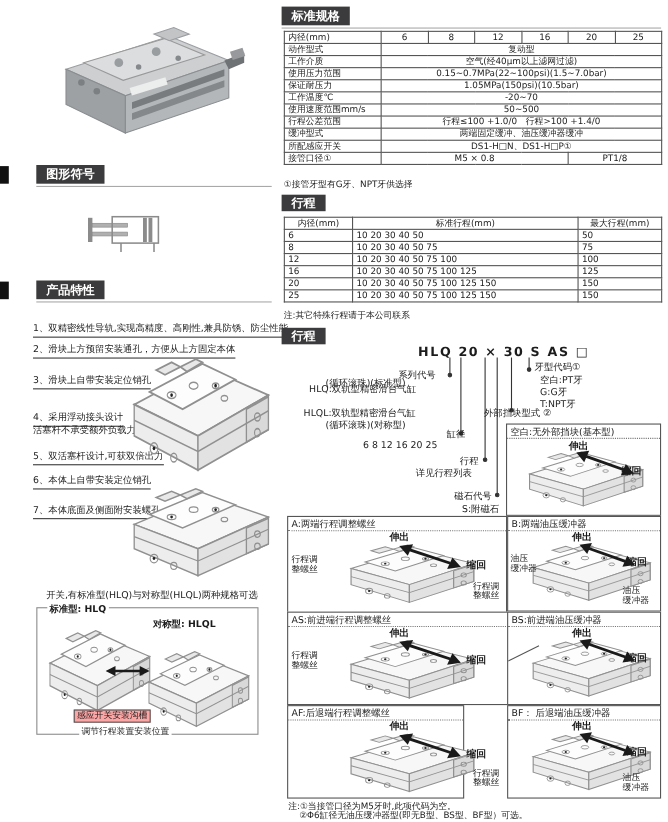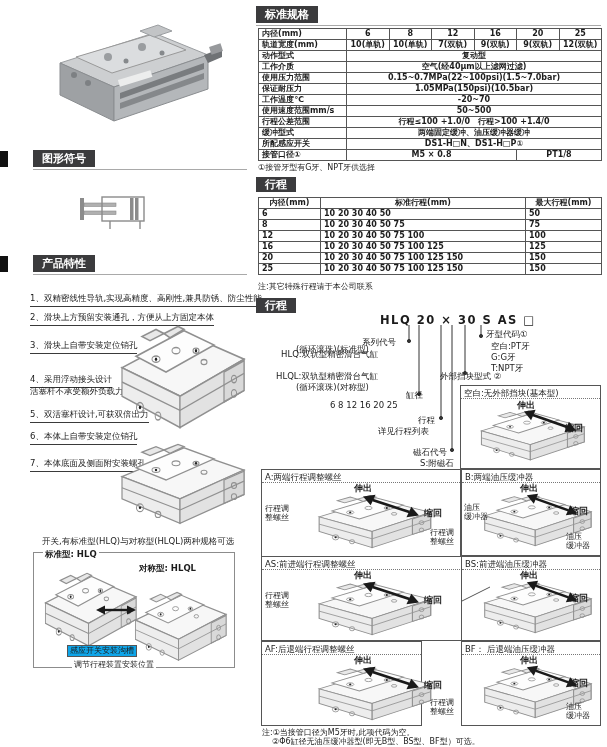--- a/index.html
+++ b/index.html
@@ -7,21 +7,21 @@
   body { font-family:"DejaVu Sans", sans-serif; color:#1c1c1c; }
   .page { position:relative; width:607px; height:747px; background:#fff; overflow:hidden; }
 
   .sech { position:absolute; background:#3b3b3d; color:#fff; font-weight:bold;
           font-size:11px; height:17px; line-height:17px; padding:0 9px; white-space:nowrap; }
   .tab  { position:absolute; left:0; width:8px; height:16px; background:#111; }
   .hline{ position:absolute; height:1px; background:#a9a9a9; }
 
   table { border-collapse:collapse; table-layout:fixed; }
   .tbl  { position:absolute; font-size:8px; background:#fff; }
-  .tbl td, .tbl th { border:1px solid #555; text-align:center; font-weight:bold;
+  .tbl td, .tbl th { border:1px solid #555; text-align:center; font-weight:normal;
                      height:11px; line-height:10px; padding:0 1px; overflow:hidden; white-space:nowrap; }
   .tbl td.l { text-align:left; padding-left:3px; }
   .fn   { position:absolute; font-size:8px; white-space:nowrap; }
 
   .lbl  { position:absolute; font-size:8.5px; line-height:10px; white-space:nowrap; }
   .lbl.sm { font-size:8px; }
   .lbl.b  { font-weight:bold; }
   .code { position:absolute; font-size:11.5px; font-weight:bold; letter-spacing:1.5px; white-space:nowrap; }
 
   .feat { position:absolute; font-size:8.5px; white-space:nowrap; border-bottom:1px solid #3a3a3a;
@@ -145,49 +145,40 @@
   <span class="lbl b" style="left:137px;top:563px;background:#fff;padding:0 2px">对称型: HLQL</span>
   <svg class="sv" style="left:38px;top:560px" width="104" height="92">
     <use href="#cyl" width="104" height="92"></use>
   </svg>
   <svg class="sv" style="left:128px;top:580px" width="104" height="86">
     <use href="#cyl" width="104" height="86"></use>
   </svg>
   <svg class="sv" style="left:96px;top:604px" width="40" height="12">
     <use href="#harr" width="40" height="12"></use>
   </svg>
-  <span class="lbl sm" style="left:67px;top:645px;border:1px solid #555;padding:0 2px;background:#0ea5e9">感应开关安装沟槽</span>
+  <span class="lbl sm" style="left:67px;top:645px;border:1px solid #555;padding:0 2px;background:#fca5a5">感应开关安装沟槽</span>
   <span class="lbl sm" style="left:72px;top:660px;background:#fff;padding:0 2px">调节行程装置安装位置</span>
 
   <div class="sech" style="left:256px;top:6px">标准规格</div>
   <div class="hline" style="left:256px;top:25px;width:345px"></div>
 
   <table class="tbl" style="left:258px;top:28px;width:343px">
     <colgroup>
         <col style="width:88px">
         <col span="6" style="width:42.5px">
       </colgroup>
     <tbody>
         <tr>
       <td class="l">内径(mm)</td>
       <td>6</td>
       <td>8</td>
       <td>12</td>
       <td>16</td>
       <td>20</td>
       <td>25</td>
-    </tr>
-    <tr>
-      <td class="l">轨道宽度(mm)</td>
-      <td>10(单轨)</td>
-      <td>10(单轨)</td>
-      <td>7(双轨)</td>
-      <td>9(双轨)</td>
-      <td>9(双轨)</td>
-      <td>12(双轨)</td>
     </tr>
     <tr>
       <td class="l">动作型式</td>
       <td colspan="6">复动型</td>
     </tr>
     <tr>
       <td class="l">工作介质</td>
       <td colspan="6">空气(经40μm以上滤网过滤)</td>
     </tr>
     <tr>

